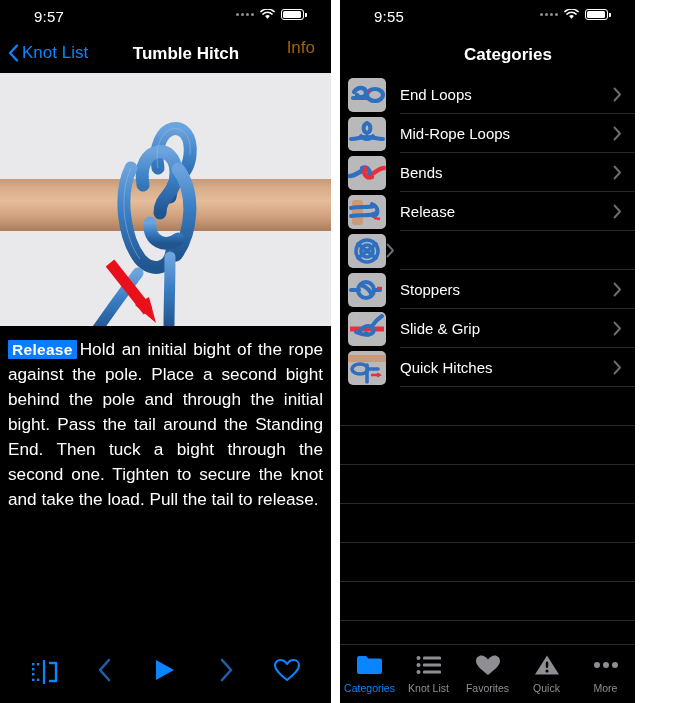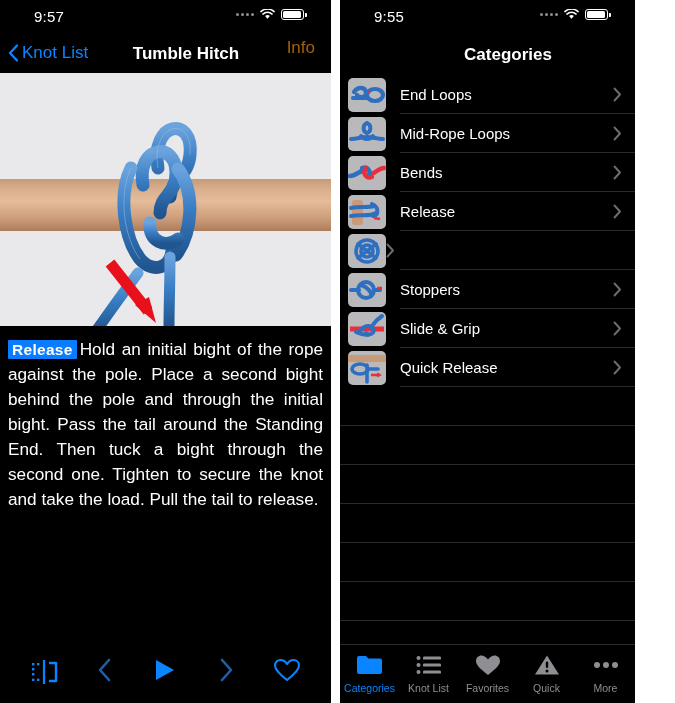--- a/index.html
+++ b/index.html
@@ -384,21 +384,21 @@
               <rect x="0" y="4" width="38" height="7" fill="#c89a77"></rect>
               <g fill="none" stroke="#2f6fc0" stroke-width="3.6" stroke-linecap="round">
                 <ellipse cx="12" cy="18" rx="8" ry="5"></ellipse>
                 <path d="M20 18 L30 18"></path>
                 <path d="M19 14 L19 31"></path>
               </g>
               <path d="M23 24 L32 24" stroke="#e8303c" stroke-width="2.6"></path>
               <path d="M34 24 L29 21.5 L29 26.5 Z" fill="#e8303c"></path>
             </svg>
         </div>
-        <div class="label">Quick Release</div>
+        <div class="label">Quick Hitches</div>
         <span class="chev-r"><svg width="9" height="15" viewBox="0 0 9 15">
               <path d="M1.5 1.5 L7 7.5 L1.5 13.5" stroke="#6d6d72" stroke-width="1.9" fill="none" stroke-linecap="round" stroke-linejoin="round"></path>
             </svg></span>
       </div>
 
       <div class="row empty"></div>
       <div class="row empty"></div>
       <div class="row empty"></div>
       <div class="row empty"></div>
       <div class="row empty"></div>

